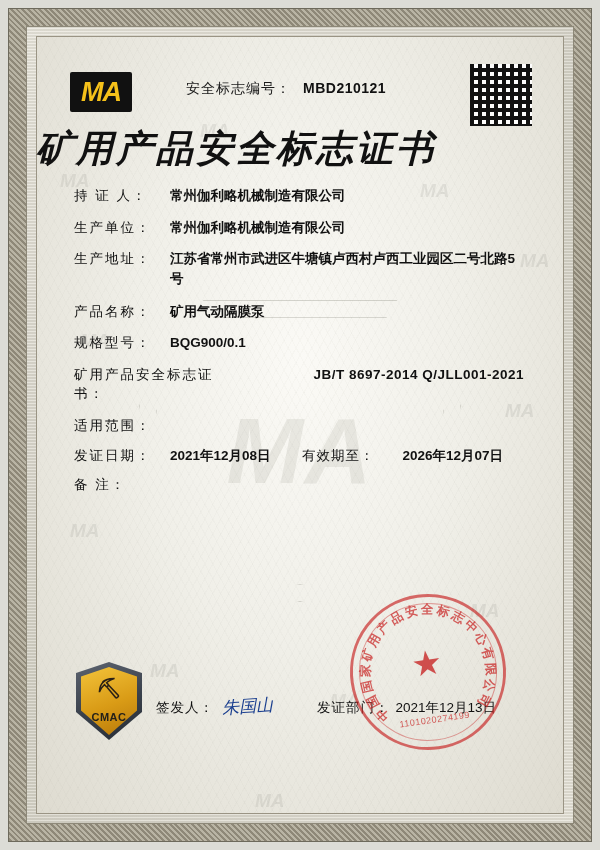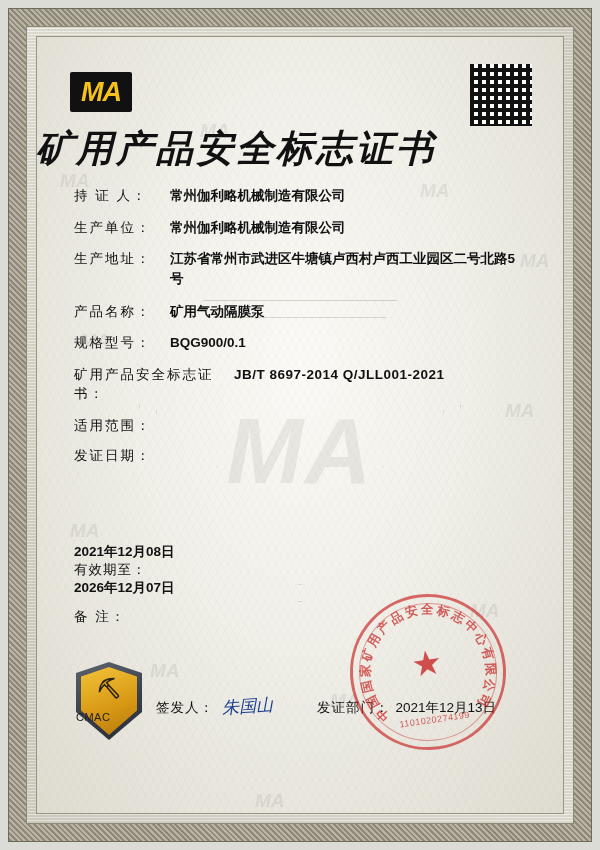--- a/index.html
+++ b/index.html
@@ -159,29 +159,28 @@
     width: 96px;
     flex: 0 0 96px;
     letter-spacing: 2px;
     color: #111;
   }
   .val {
     flex: 1;
     font-weight: bold;
     color: #111;
   }
-  .val.wide { letter-spacing: 0.5px; }
+  .val.wide { letter-spacing: 0.5px; text-align: right; }
   .row.tall .val { line-height: 1.5; }
 
   .row-dates {
     display: flex;
     align-items: baseline;
     margin-bottom: 10px;
     font-size: 13.5px;
-    flex-direction: column;
   }
   .row-dates .lab2 { width: 96px; flex: 0 0 96px; letter-spacing: 2px; }
   .row-dates .d1 { font-weight: bold; width: 132px; }
   .row-dates .lab3 { letter-spacing: 1px; margin-right: 28px; }
   .row-dates .d2 { font-weight: bold; }
 
   .paragraph {
     position: absolute;
     left: 60px; right: 54px; top: 455px;
     font-size: 13px;
@@ -215,22 +214,23 @@
     left: 0; right: 0; top: 16px;
     text-align: center;
     font-size: 20px;
     color: #2a2016;
     font-weight: bold;
     line-height: 1;
   }
   .cmac-txt {
     position: absolute;
     left: 0; right: 0; bottom: 17px;
+    text-align: center;
     font-size: 11px;
-    font-weight: normal;
+    font-weight: bold;
     color: #23201a;
     letter-spacing: 0.5px;
   }
 
   .sign-row {
     position: absolute;
     left: 120px; right: 40px; bottom: 96px;
     font-size: 13.5px;
     color: #111;
   }
@@ -322,20 +322,23 @@
   <div class="tile-wm" style="left:330px; top:690px;">MA</div>
   <div class="tile-wm" style="left:470px; top:600px;">MA</div>
   <div class="tile-wm" style="left:255px; top:790px;">MA</div>
 
   <div class="content">
 
     <div class="ma-logo">
       <span>MA</span>
     </div>
 
+    <div class="cert-no">
+      <span>安全标志编号：</span><span class="val">MBD210121</span>
+    </div>
 
     <div class="qr"></div>
 
     <div class="title">矿用产品安全标志证书</div>
 
     <div class="fields">
 
       <div class="row">
         <div class="lab">持 证 人：</div>
         <div class="val">常州伽利略机械制造有限公司</div>

